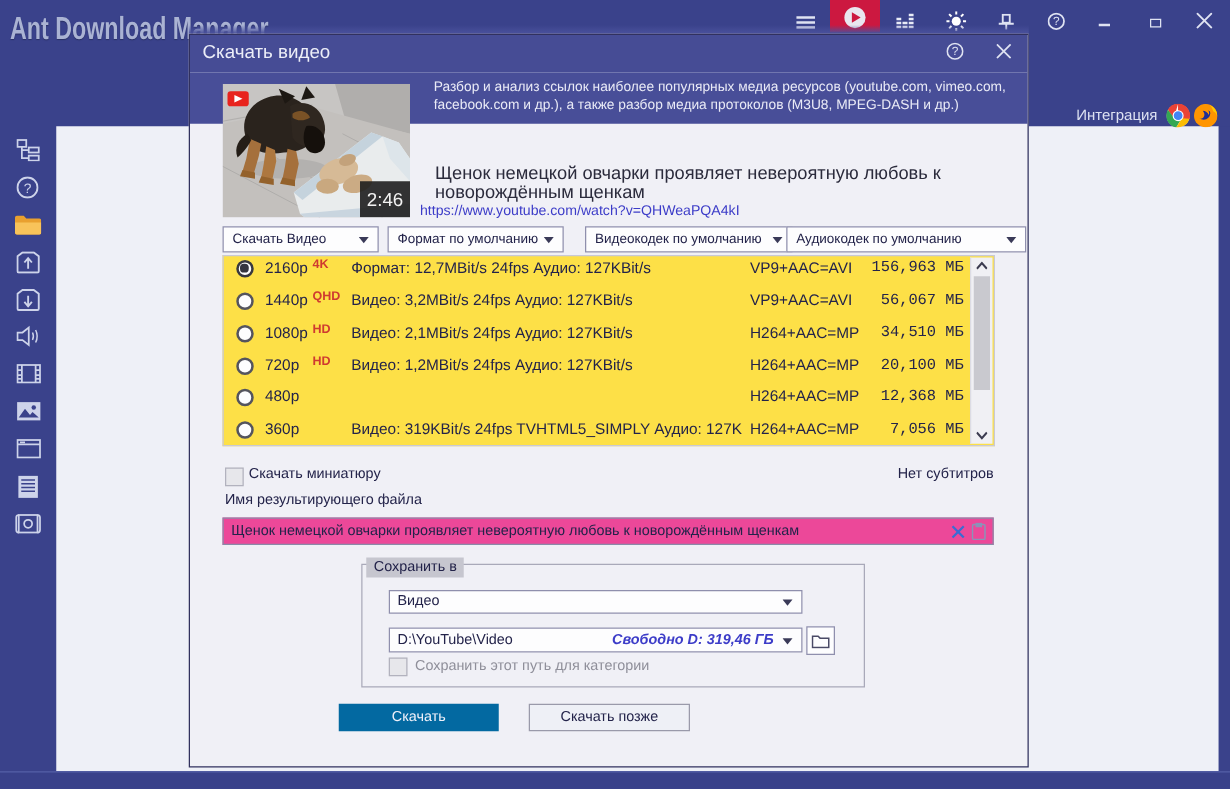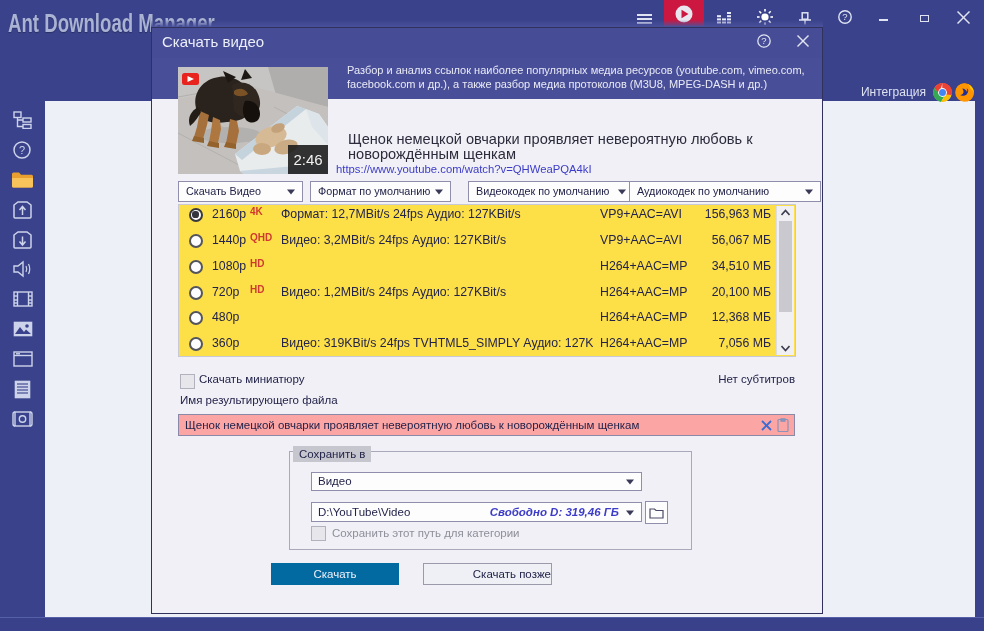--- a/index.html
+++ b/index.html
@@ -32,34 +32,34 @@
   .row{position:absolute;left:0;width:100%;height:26px;font-size:12.3px;color:#23234a;}
   .row .radio{position:absolute;left:9.5px;top:2.5px;width:10px;height:10px;border:2.1px solid #54545e;
     border-radius:50%;background:#fdfdfe;}
   .row .radio.sel{border-color:#38383f;}
   .row .radio.sel::after{content:"";position:absolute;left:1.9px;top:1.9px;width:6.2px;height:6.2px;
     border-radius:50%;background:#35353f;}
   .row .res{position:absolute;left:33px;top:1.5px;}
   .row .badge{position:absolute;left:71px;top:0.5px;font-size:10px;font-weight:bold;color:#cf3a30;}
   .row .inf{position:absolute;left:102px;top:1.5px;}
   .row .codec{position:absolute;left:421px;top:1.5px;text-align:center;}
-  .row .size{position:absolute;right:24px;top:1.5px;}
+  .row .size{position:absolute;right:24px;top:1.5px;font-family:Liberation Mono, monospace;}
   #sbar{position:absolute;right:1px;top:1px;width:17px;height:149px;background:#f0f0f4;border-left:1px solid #dcdce4;}
   #sthumb{position:absolute;left:2px;top:15px;width:13px;height:91px;background:#c9c9cf;}
   .cb{position:absolute;width:13px;height:13px;background:#e7e7eb;border:1px solid #b2b2be;}
   .lbl{position:absolute;font-size:11.5px;color:#23234a;}
-  #fninput{left:26px;top:386px;width:615px;height:20px;background:#fca5a5;border:1px solid #8a8aa8;}
+  #fninput{left:26px;top:386px;width:615px;height:20px;background:#ec4899;border:1px solid #8a8aa8;}
   #fninput .txt{position:absolute;left:6px;top:4px;font-size:11.5px;color:#23234a;white-space:nowrap;}
   #grp{left:137px;top:423px;width:401px;height:97px;border:1px solid #a9a9b9;}
   #legend{left:141px;top:418px;height:16px;background:#c6c6cf;font-size:11.5px;color:#23234a;
     padding:0 6px;line-height:16px;}
   .combo{position:absolute;background:#fdfdfe;border:1px solid #8f8fad;font-size:11.5px;color:#23234a;}
   .btn{position:absolute;top:535px;width:128px;height:22px;background:#0369a1;color:#f0f1fa;
     font-size:11.5px;text-align:center;line-height:22px;}
-  .btn.light{background:#eef0f6;border:1px solid #9a9aaa;color:#23234a;width:127px;height:20px;line-height:20px;text-align:right;}
+  .btn.light{background:#eef0f6;border:1px solid #9a9aaa;color:#23234a;width:127px;height:20px;line-height:20px;}
   .ticon{position:absolute;}
 </style>
 </head>
 <body>
 <div id="win">
   <div id="logo" class="abs">Ant Download Manager</div>
   <div id="content" class="abs"></div>
   <div id="rightedge" class="abs"></div>
   <div id="statusbar" class="abs"></div>
 
@@ -330,20 +330,21 @@
           <span class="res">1440p</span>
           <span class="badge">QHD</span>
           <span class="inf">Видео: 3,2MBit/s 24fps Аудио: 127KBit/s</span>
           <span class="codec">VP9+AAC=AVI</span>
           <span class="size">56,067 МБ</span>
         </div>
       <div class="row" style="top:52px;">
           <span class="radio"></span>
           <span class="res">1080p</span>
           <span class="badge">HD</span>
+          <span class="inf">Видео: 2,1MBit/s 24fps Аудио: 127KBit/s</span>
           <span class="codec">H264+AAC=MP</span>
           <span class="size">34,510 МБ</span>
         </div>
       <div class="row" style="top:78px;">
           <span class="radio"></span>
           <span class="res">720p</span>
           <span class="badge">HD</span>
           <span class="inf">Видео: 1,2MBit/s 24fps Аудио: 127KBit/s</span>
           <span class="codec">H264+AAC=MP</span>
           <span class="size">20,100 МБ</span>

